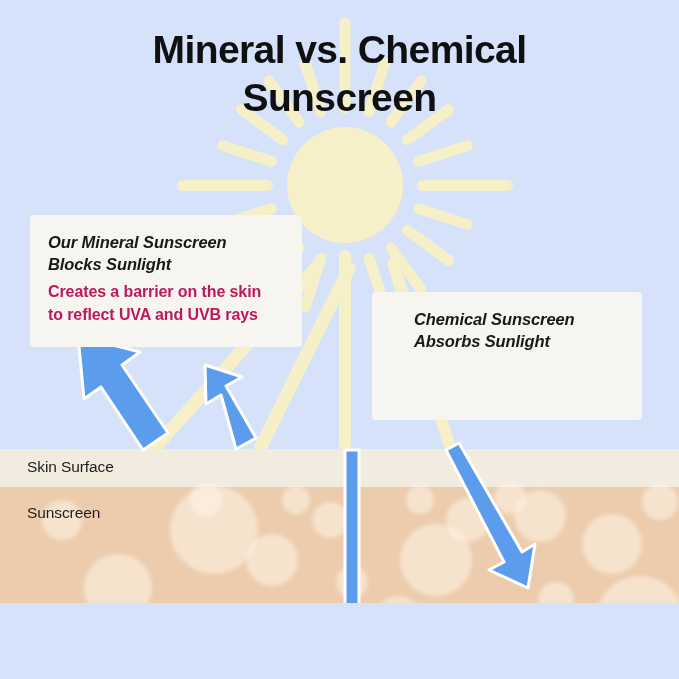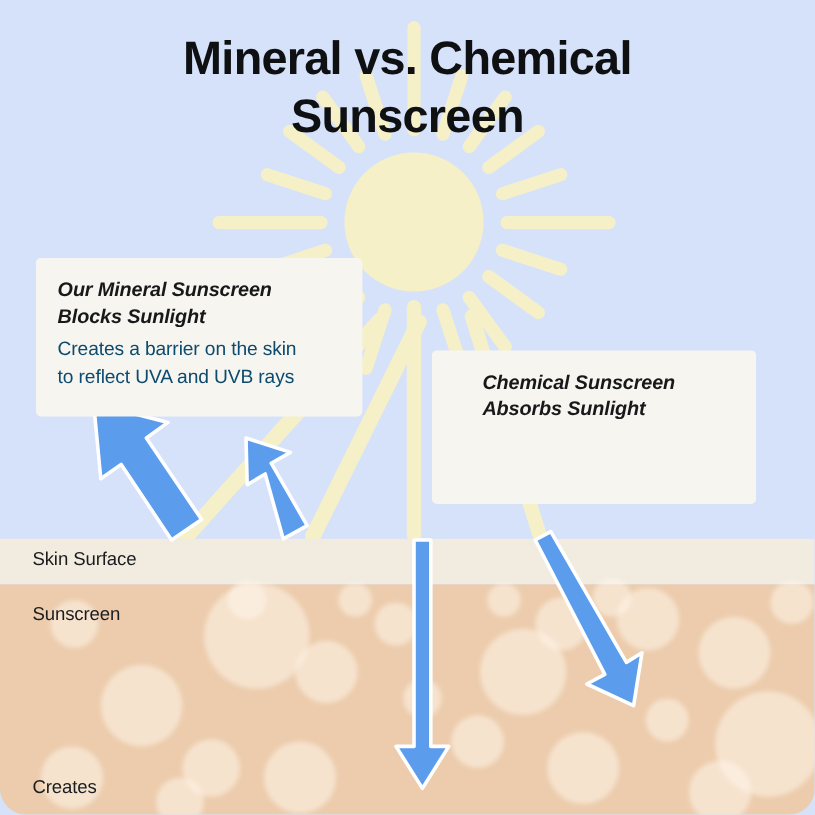--- a/index.html
+++ b/index.html
@@ -1,21 +1,21 @@
 <!DOCTYPE html>
 <html><head>
 <meta charset="utf-8">
 <style>
   html,body{margin:0;padding:0;}
   body{
     width:679px;height:679px;overflow:hidden;
     font-family:"Liberation Sans", sans-serif;
     background:#d6e2fa;
   }
-  #stage{position:relative;width:679px;height:679px;overflow:hidden;background:#d6e2fa;border-radius:22px;}
+  #stage{position:relative;width:679px;height:603px;overflow:hidden;background:#d6e2fa;}
 
   .sky{position:absolute;left:0;top:0;width:679px;height:449px;background:#d6e2fa;}
 
   .surface-band{position:absolute;left:0;top:449px;width:679px;height:38px;background:#f2ece0;}
   .epidermis-band{position:absolute;left:0;top:487px;width:679px;height:192px;background:#ecccac;}
 
   .bubble{position:absolute;border-radius:50%;background:rgba(255,245,235,0.55);filter:blur(2px);}
 
   .sun-disc{
     position:absolute;left:287px;top:127px;width:116px;height:116px;
@@ -25,26 +25,26 @@
 
   .callout{
     position:absolute;background:#f7f5ef;border-radius:4px;
     box-sizing:border-box;padding:16px 18px;
   }
   .callout .head{
     font-size:16.5px;line-height:22px;color:#17181a;font-weight:600;
     letter-spacing:-0.1px;white-space:pre-line;font-style:italic;
   }
   .callout .body{
-    font-size:16px;line-height:23px;color:#0c4a6e;margin-top:5px;
-    letter-spacing:-0.1px;white-space:pre-line;
+    font-size:16px;line-height:23px;color:#be185d;margin-top:5px;
+    letter-spacing:-0.1px;white-space:pre-line;font-weight:bold;
   }
 
   #callout-left{left:30px;top:215px;width:272px;height:132px;}
-  #callout-right{left:360px;top:292px;width:270px;height:128px;}
+  #callout-right{left:372px;top:292px;width:270px;height:128px;}
   #callout-right .head,#callout-right .body{text-align:left;padding-left:24px;}
 
   .title{
     position:absolute;left:0;top:26px;width:679px;text-align:center;
     font-size:39px;line-height:48px;font-weight:700;color:#0f1012;
     letter-spacing:-0.6px;white-space:pre-line;
   }
 
   .layer-label{
     position:absolute;font-size:15.5px;color:#1b1c1e;letter-spacing:-0.1px;

